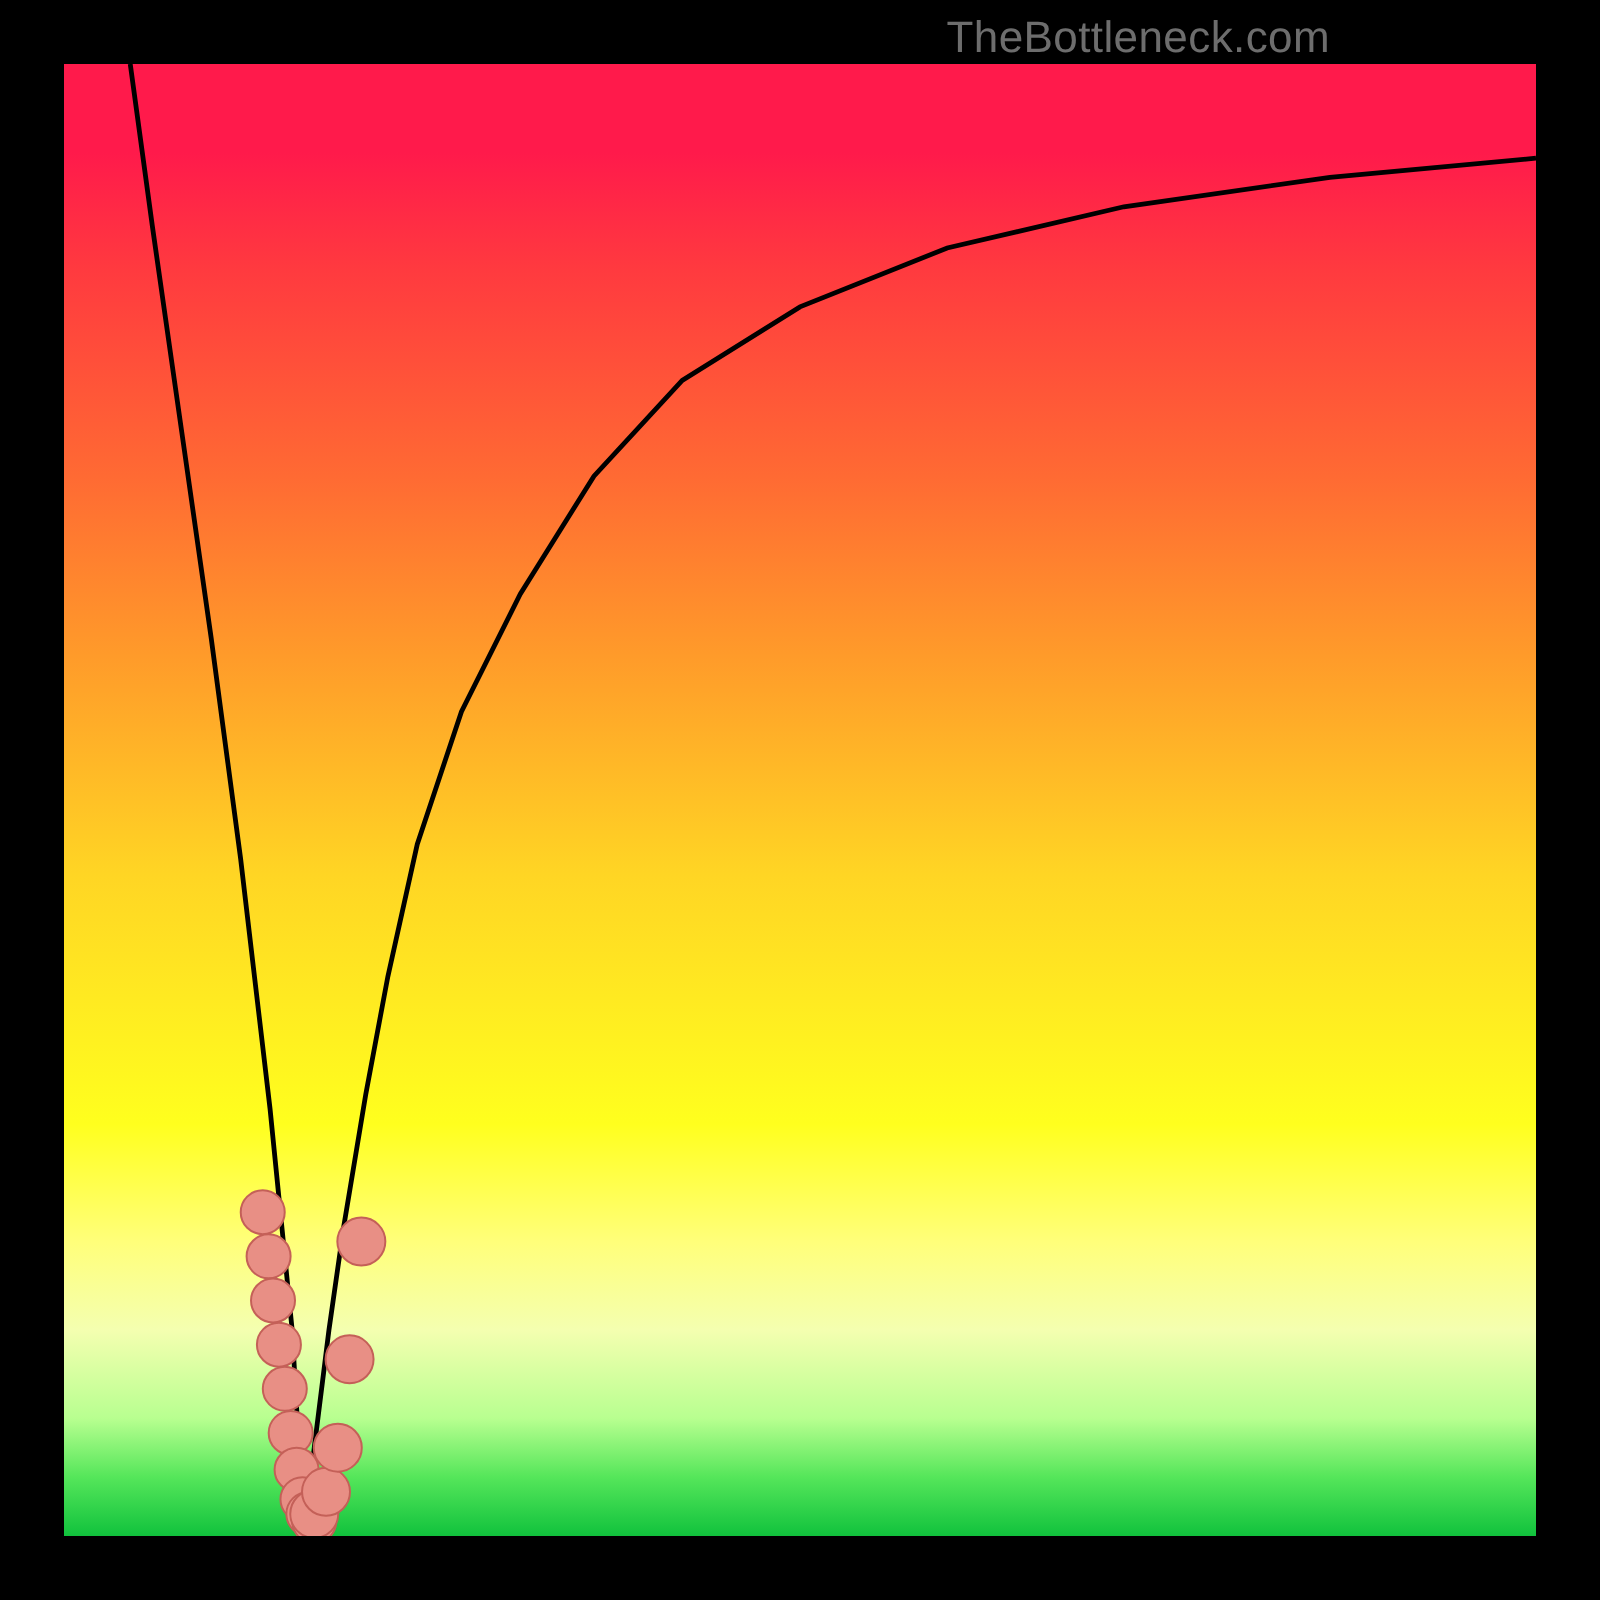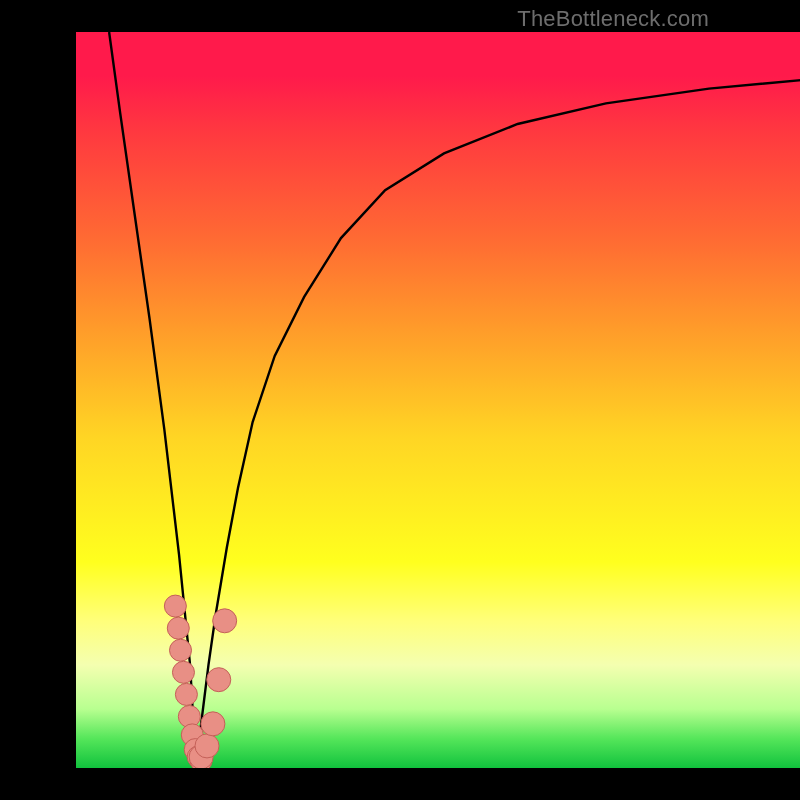--- a/index.html
+++ b/index.html
@@ -11,21 +11,20 @@
     background: #000;
     font-family: Arial, Helvetica, sans-serif;
   }
   .frame {
     position: absolute;
     top: 0;
     left: 0;
     width: 679px;
     height: 800px;
     background: #000;
-    margin-left: 44px;
   }
   .plot {
     position: absolute;
     top: 32px;
     left: 32px;
     width: 736px;
     height: 736px;
     overflow: hidden;
   }
   .gradient-bg {

